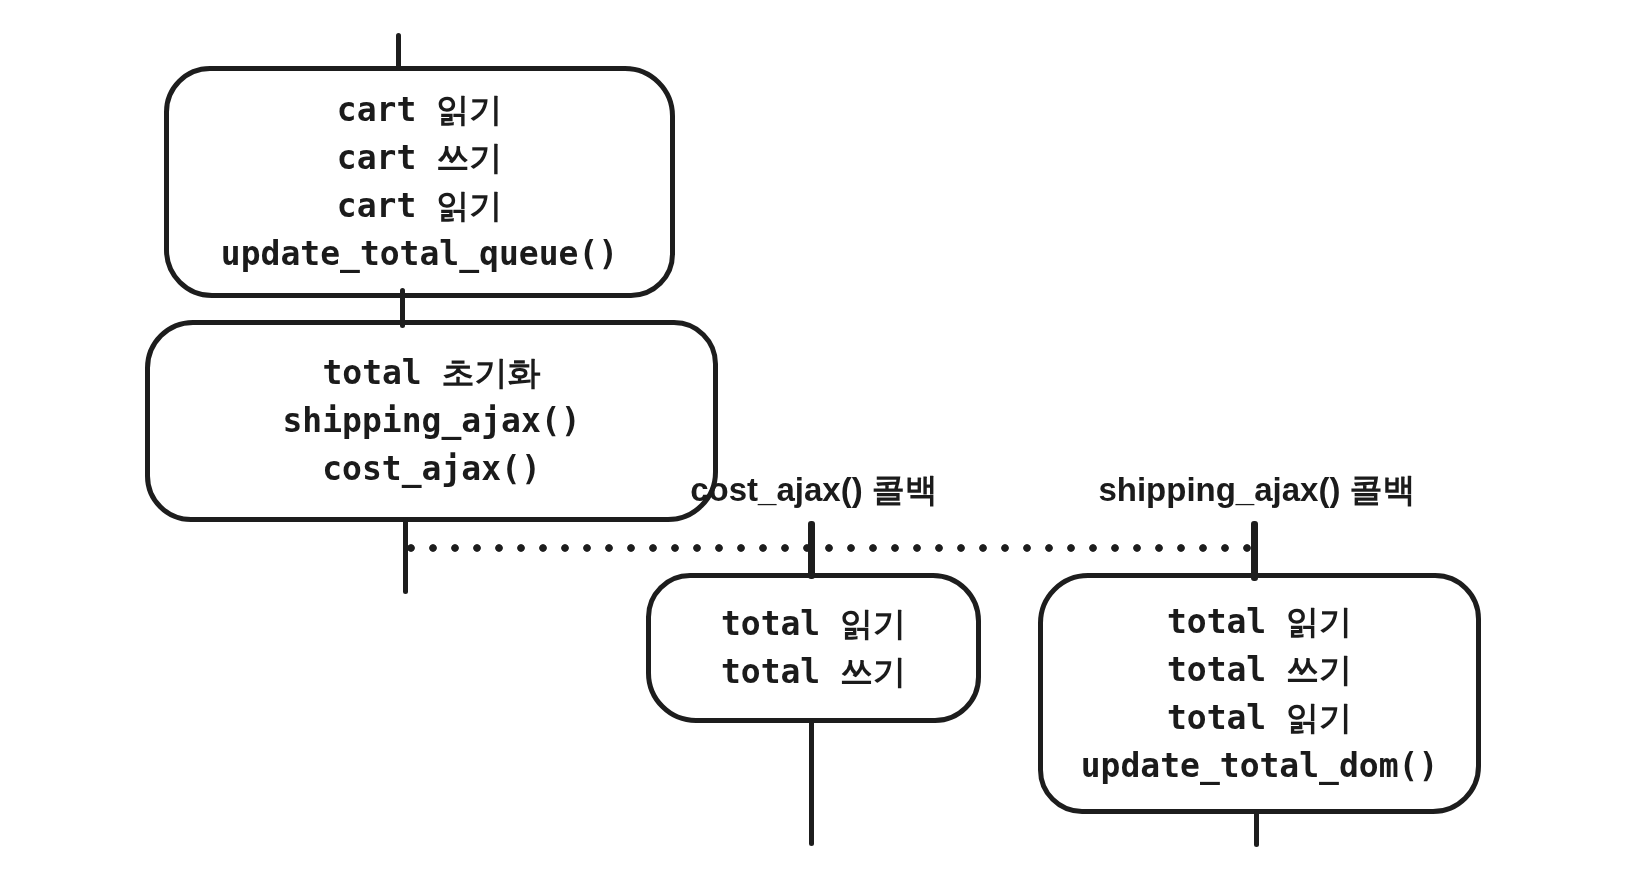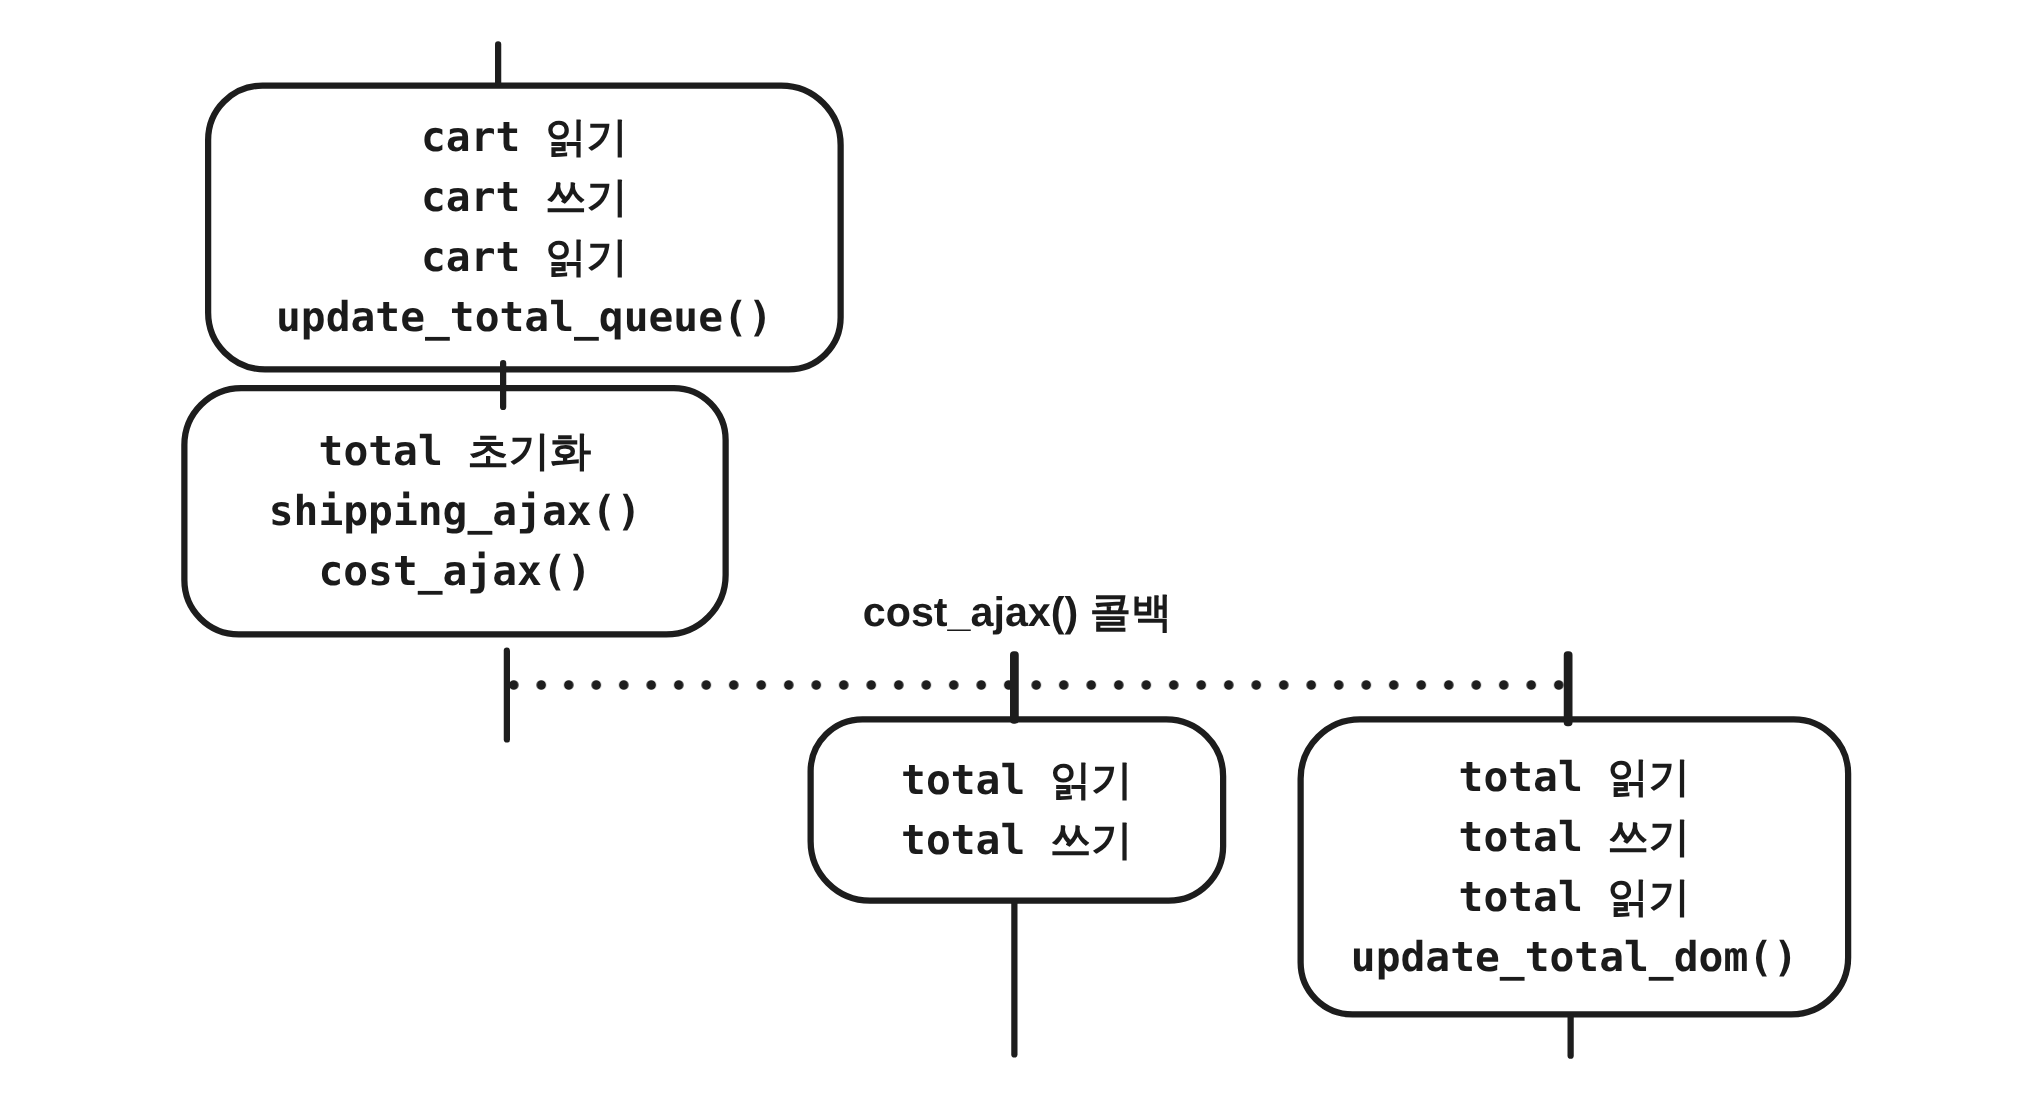--- a/index.html
+++ b/index.html
@@ -82,38 +82,39 @@
 
   <div class="tbox" style="left:140px; top:66px; width:511px; height:232px; border-radius:46px 50px 44px 48px;margin-left:24px;">
       <div class="code-line">cart 읽기</div>
       <div class="code-line">cart 쓰기</div>
       <div class="code-line">cart 읽기</div>
       <div class="code-line">update_total_queue()</div>
     </div>
 
   <div class="vline" style="left:400px; top:288px; height:40px;"></div>
 
-  <div class="tbox" style="left:145px; top:308px; width:438px; height:202px; border-radius:48px 44px 50px 46px;text-align:center;">
+  <div class="tbox" style="left:145px; top:320px; width:573px; height:202px; border-radius:48px 44px 50px 46px;text-align:center;">
       <div class="code-line">total 초기화</div>
       <div class="code-line">shipping_ajax()</div>
       <div class="code-line">cost_ajax()</div>
     </div>
 
   <div class="vline" style="left:403px; top:518px; height:76px;"></div>
 
   <div class="dotline" style="left:400px; top:544px; width:856px;"></div>
 
   <div class="callback-label" style="left:814px; top:468px;">cost_ajax() 콜백</div>
   <div class="tick" style="left:808px; top:521px; height:58px;"></div>
   <div class="tbox" style="left:646px; top:573px; width:335px; height:150px; border-radius:44px 48px 46px 50px;">
       <div class="code-line">total 읽기</div>
       <div class="code-line">total 쓰기</div>
     </div>
   <div class="vline" style="left:809px; top:720px; height:126px;"></div>
 
+  <div class="callback-label" style="left:1257px; top:468px;">shipping_ajax() 콜백</div>
   <div class="tick" style="left:1251px; top:521px; height:60px;"></div>
   <div class="tbox" style="left:1038px; top:573px; width:443px; height:241px; border-radius:50px 46px 48px 44px;">
       <div class="code-line">total 읽기</div>
       <div class="code-line">total 쓰기</div>
       <div class="code-line">total 읽기</div>
       <div class="code-line">update_total_dom()</div>
     </div>
   <div class="vline" style="left:1254px; top:811px; height:36px;"></div>
 
 </div>

